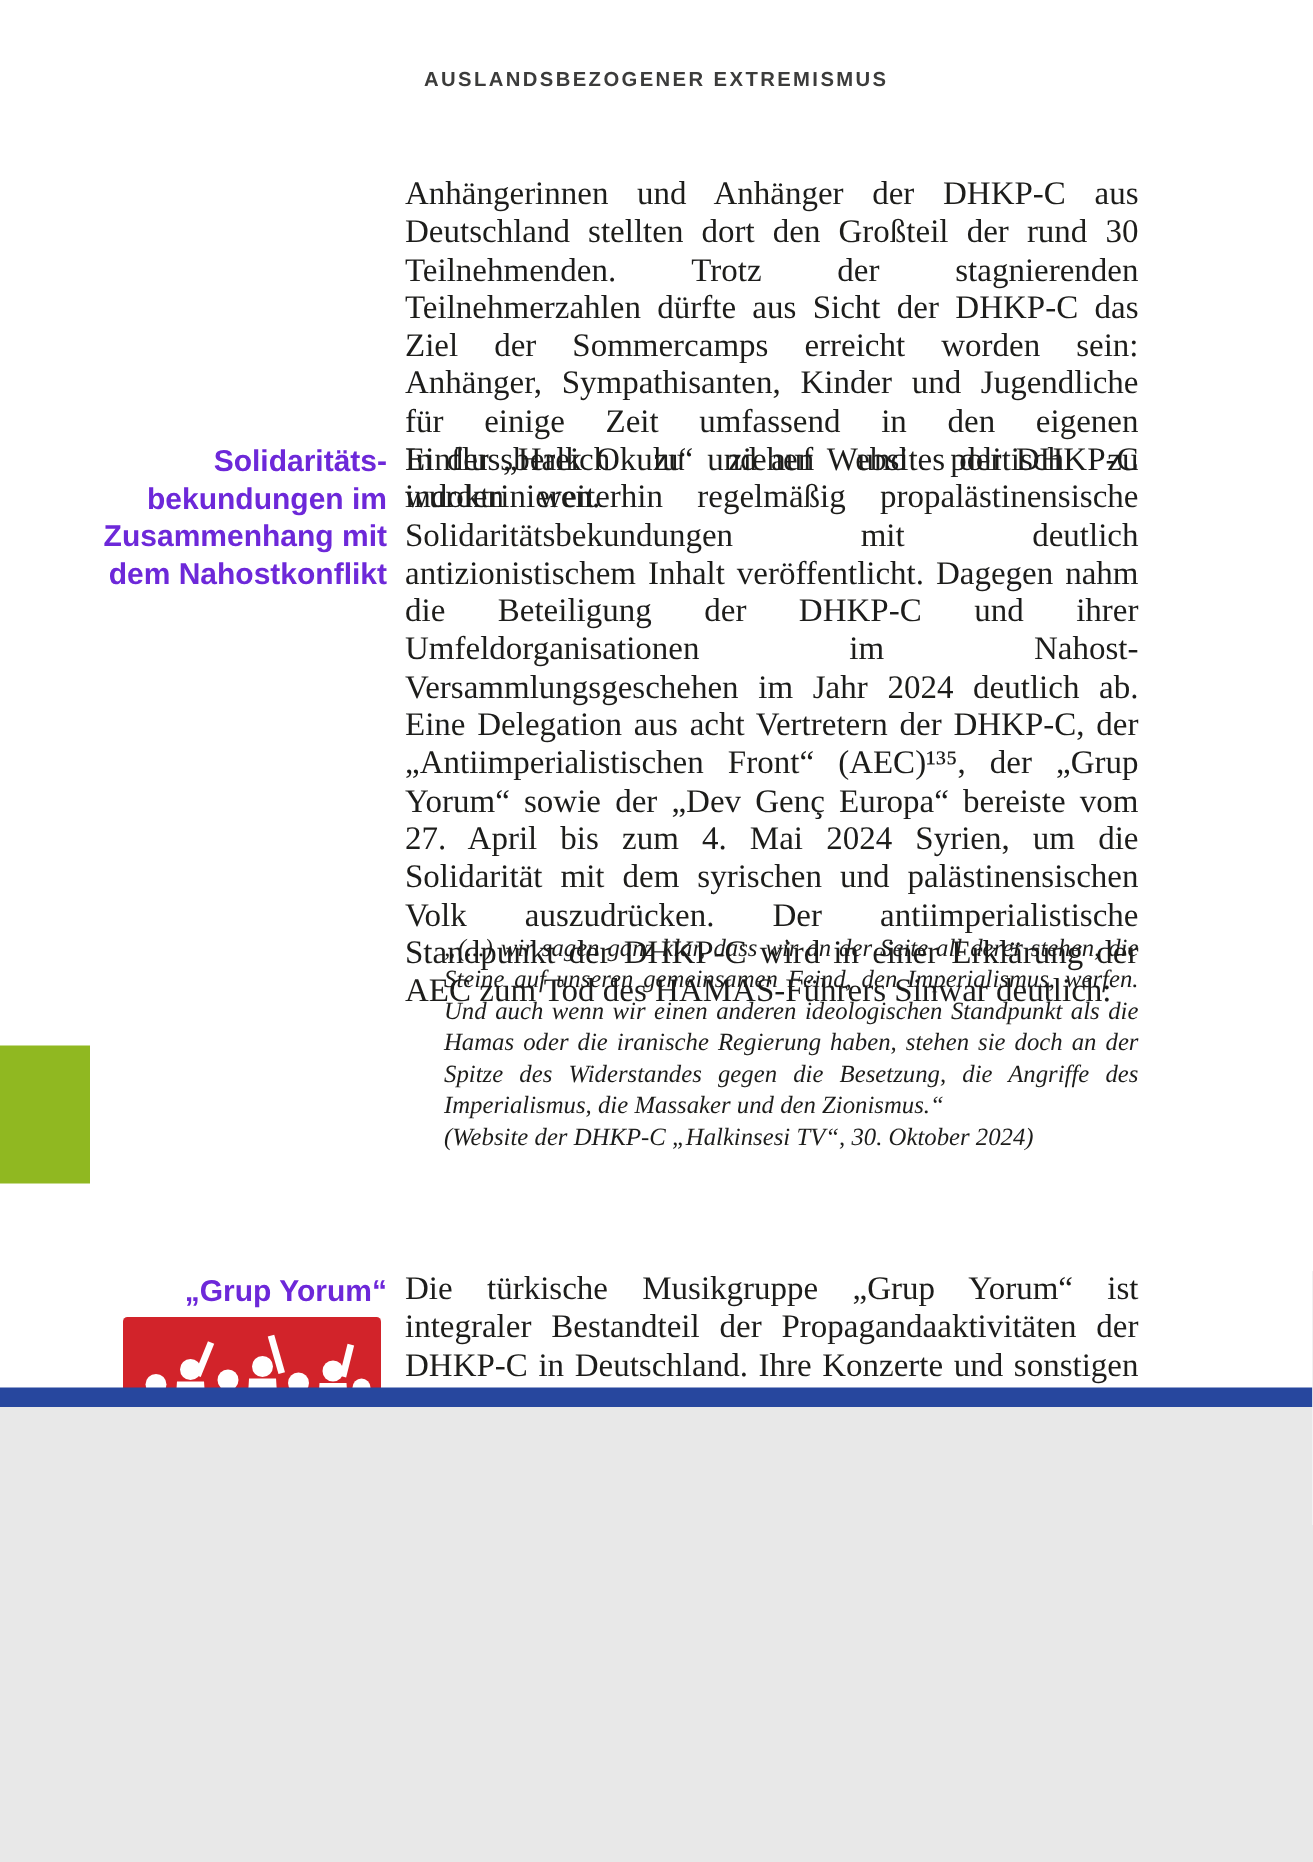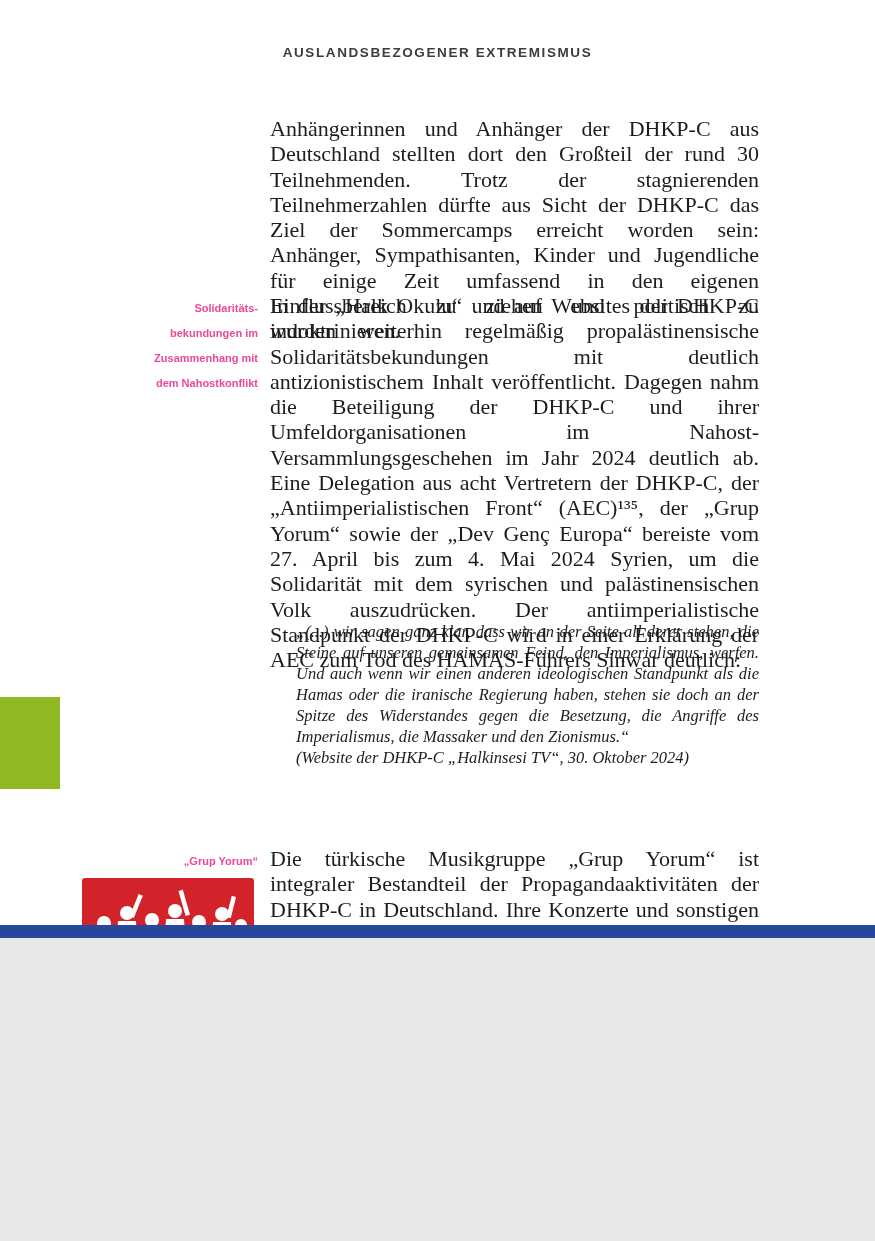--- a/index.html
+++ b/index.html
@@ -49,23 +49,23 @@
   }
   .quote-text { text-align: justify; }
   .quote-source { text-align: left; }
   .side-heading {
     position: absolute;
     left: 40px;
     width: 218px;
     text-align: right;
     font-family: "Liberation Sans", sans-serif;
     font-weight: 700;
-    font-size: 11px;
+    font-size: 20px;
     line-height: 25px;
-    color: #ec4899;
+    color: #6d28d9;
   }
   #heading1 { top: 296px; }
   #heading2 { top: 849px; }
   .green-block {
     position: absolute;
     left: 0;
     top: 697px;
     width: 60px;
     height: 92px;
     background: var(--accent-green, #90b821);

